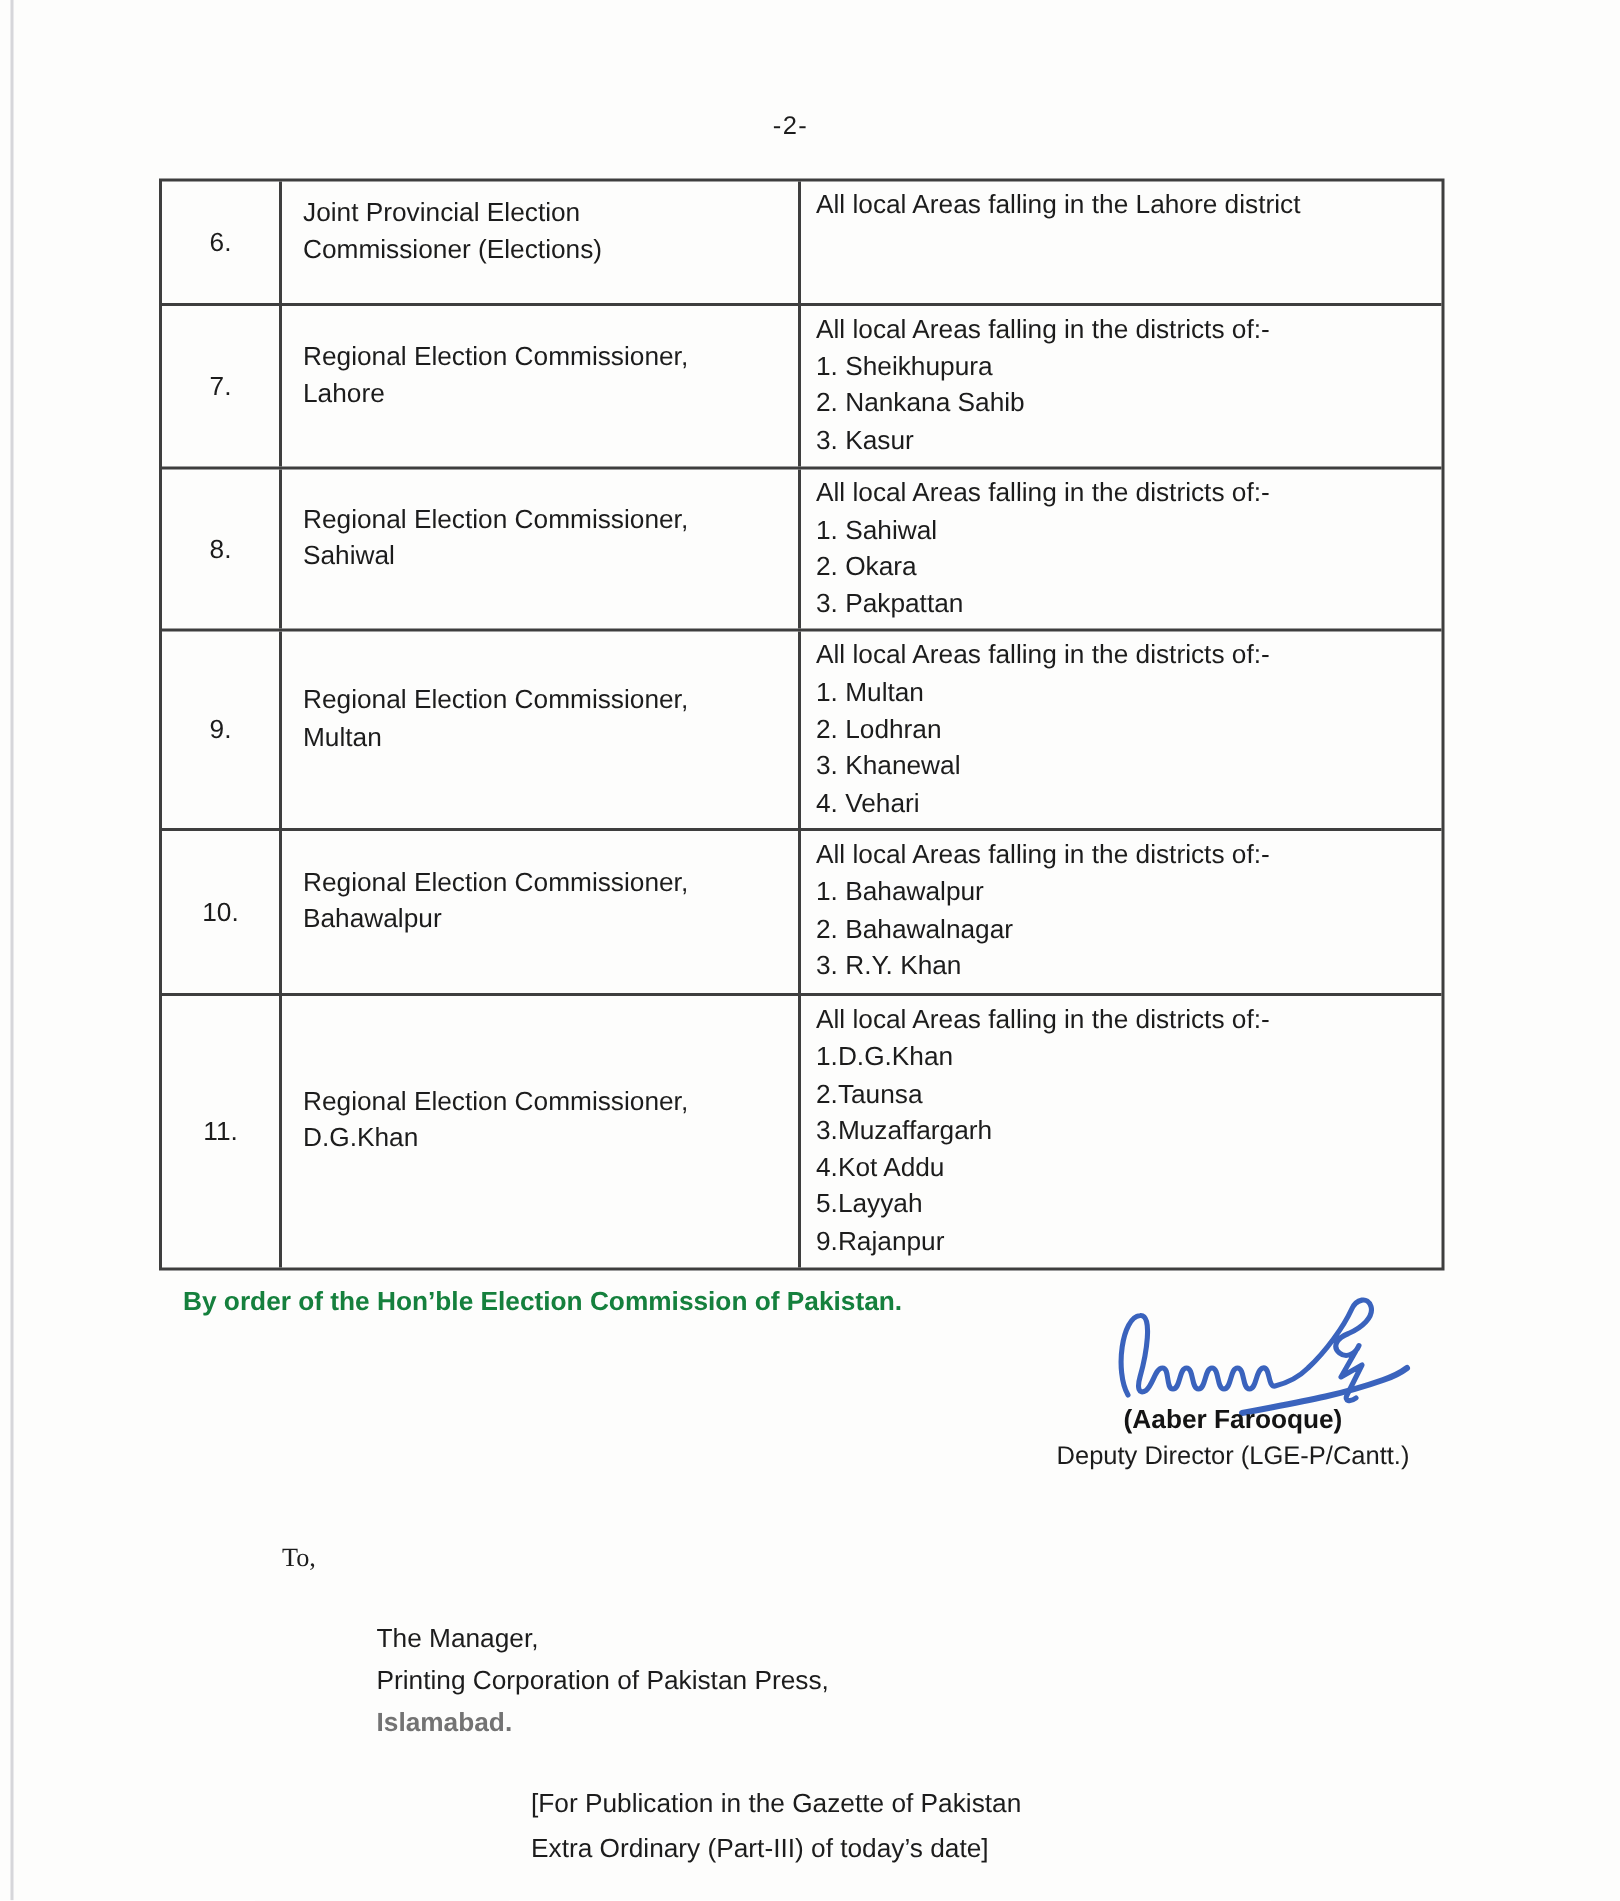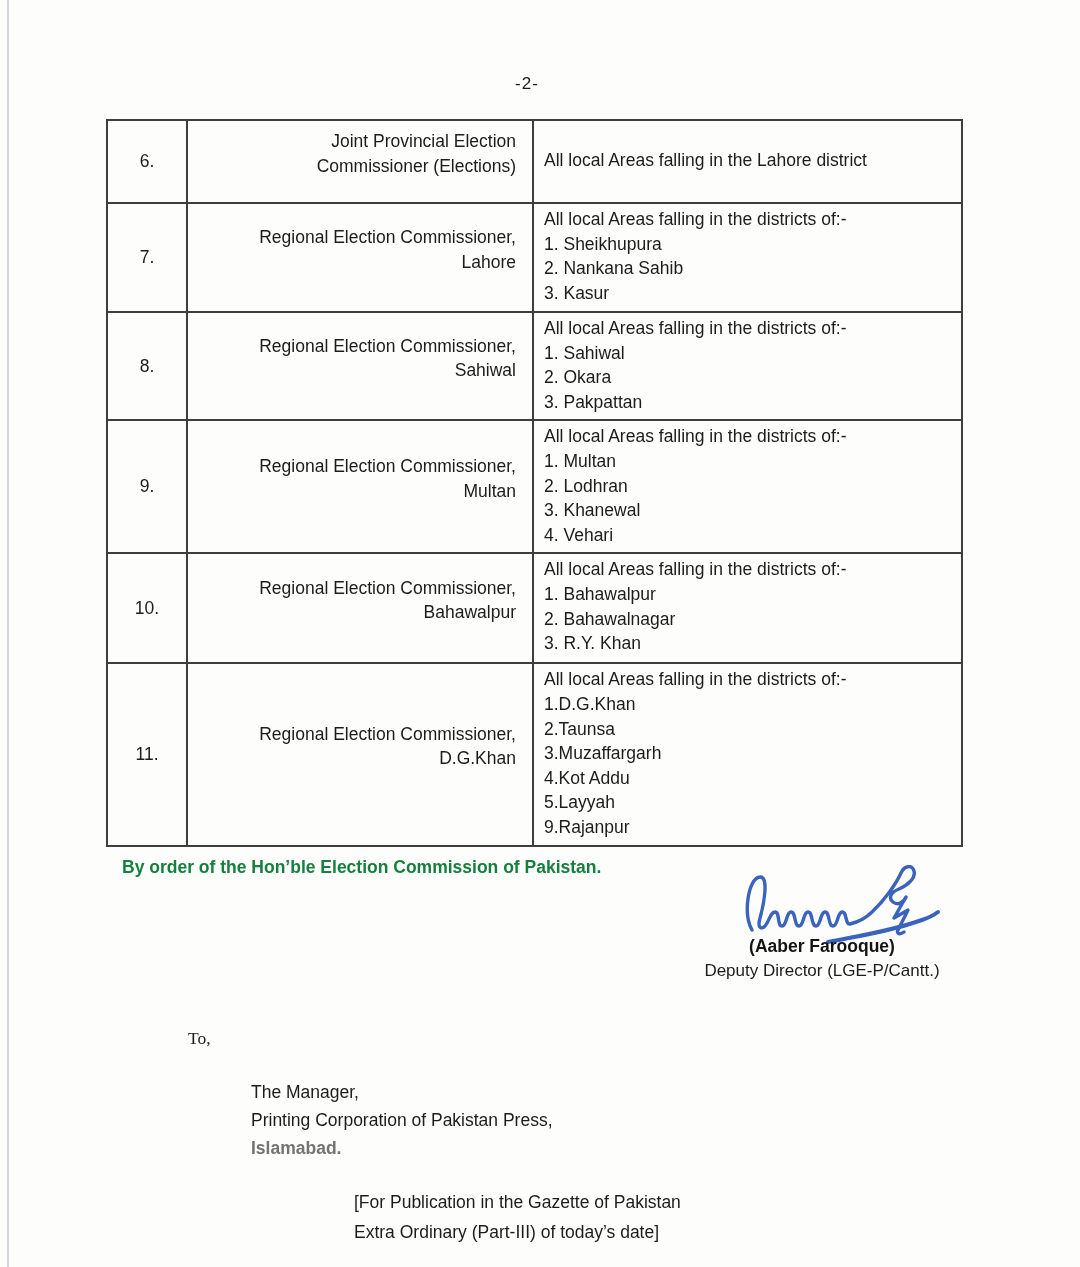--- a/index.html
+++ b/index.html
@@ -17,23 +17,23 @@
   .t-row:first-child{border-top:none;}
   .t-row:nth-child(1){min-height:62px;}
   .t-row:nth-child(2){min-height:107px;}
   .t-row:nth-child(3){min-height:104px;}
   .t-row:nth-child(4){min-height:125px;}
   .t-row:nth-child(5){min-height:108px;}
   .t-row:nth-child(6){min-height:166px;}
   .cell{border-left:2px solid #3e3e3e; box-sizing:border-box;}
   .cell:first-child{border-left:none;}
   .cell-no{display:flex; align-items:center; justify-content:center; font-size:17.5px;}
-  .cell-officer{display:flex; flex-direction:column; justify-content:center; padding:8px 16px 24px 14px; font-size:17.5px; line-height:24.5px;text-align:right;}
+  .cell-officer{display:flex; flex-direction:column; justify-content:center; padding:8px 16px 24px 14px; font-size:17.5px; line-height:24.5px;}
   .cell-areas{padding:3px 12px 5px 10px; font-size:17.5px; line-height:24.6px;}
-  .cell-areas.centered{display:flex; flex-direction:column; justify-content:center;}
+  .cell-areas.centered{display:flex; flex-direction:column; }
 
   .by-order{position:absolute; left:122px; top:857px; font-size:17.5px; font-weight:bold; color:#15803d;}
   .signature{position:absolute; left:738px; top:862px; width:212px; height:86px;}
   .signatory{position:absolute; left:672px; top:936px; width:300px; text-align:center;}
   .signatory-name{font-size:17.5px; font-weight:bold; color:#141414;}
   .signatory-title{font-size:17px; margin-top:4px;}
 
   .salutation{position:absolute; left:188px; top:1028px; font-size:17.5px;font-family:Liberation Serif, serif;}
   .addr{position:absolute; left:251px; top:1078px; font-size:17.5px; line-height:28px;}
   .addr-city{font-weight:bold; color:#737373;}

